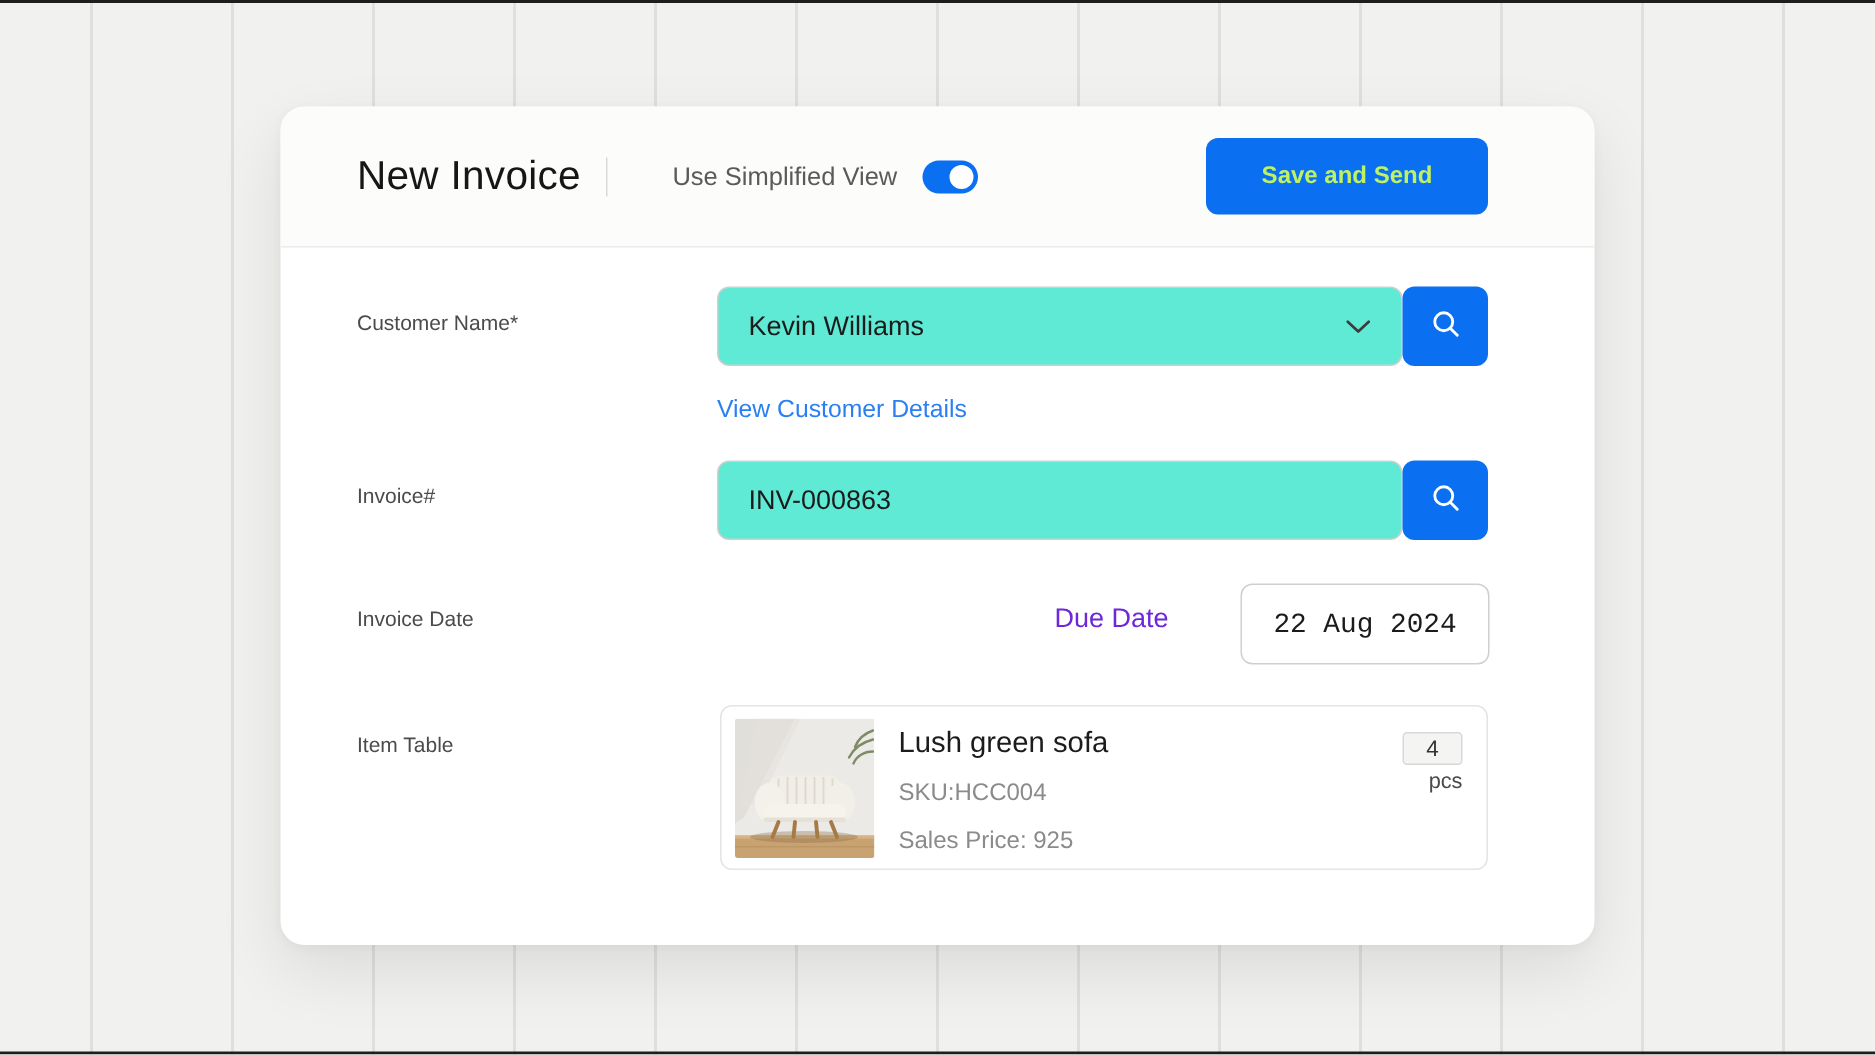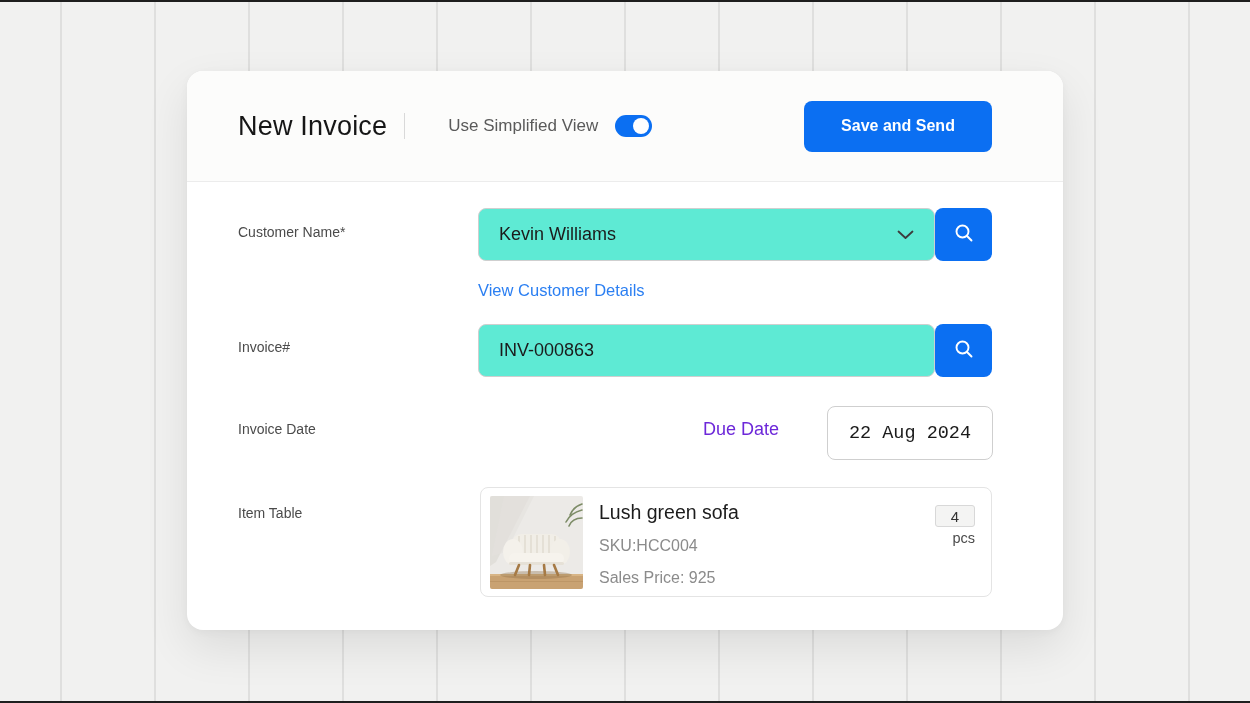--- a/index.html
+++ b/index.html
@@ -23,37 +23,37 @@
   .edge-top{top:0;}
   .edge-bottom{bottom:0;}
 
   .card{
     position:absolute;left:187px;top:71px;width:876px;height:559px;
     background:#ffffff;border-radius:16px;
     box-shadow:0 18px 45px rgba(0,0,0,.09), 0 2px 8px rgba(0,0,0,.04);
     overflow:hidden;
   }
   .card-header{
-    height:111px;background:#fcfcfb;border-bottom:1px solid #ececec;
+    height:94px;background:#fcfcfb;border-bottom:1px solid #ececec;
     display:flex;align-items:center;padding:0 71px 0 51px;
   }
   .title{font-size:27px;color:#161616;font-weight:500;letter-spacing:.2px;}
   .header-divider{width:1px;height:26px;background:#d9d9d9;margin:0 17px;}
   .toggle-label{font-size:17px;color:#5a5a5a;margin-left:26px;}
   .toggle{
     width:37px;height:22px;border-radius:11px;background:var(--accent);
     position:relative;margin-left:17px;cursor:pointer;flex:0 0 auto;
   }
   .toggle .knob{
     position:absolute;top:3px;right:3px;width:16px;height:16px;border-radius:50%;background:#fff;
   }
   .spacer{flex:1;}
   .save-btn{
     width:188px;height:51px;border:none;border-radius:8px;background:var(--accent);
-    color:#ffffff;font-size:16px;font-weight:bold;font-family:inherit;cursor:pointer;text-align:center;
+    color:#bef264;font-size:16px;font-weight:bold;font-family:inherit;cursor:pointer;text-align:center;
   }
 
   .card-body{position:relative;height:454px;}
   .form-label{
     position:absolute;left:51px;font-size:14px;color:#4b4b4b;line-height:24px;
   }
   .lbl-customer{top:38px;}
   .lbl-invoice{top:153px;}
   .lbl-invdate{top:235px;}
   .lbl-item{top:319px;}

